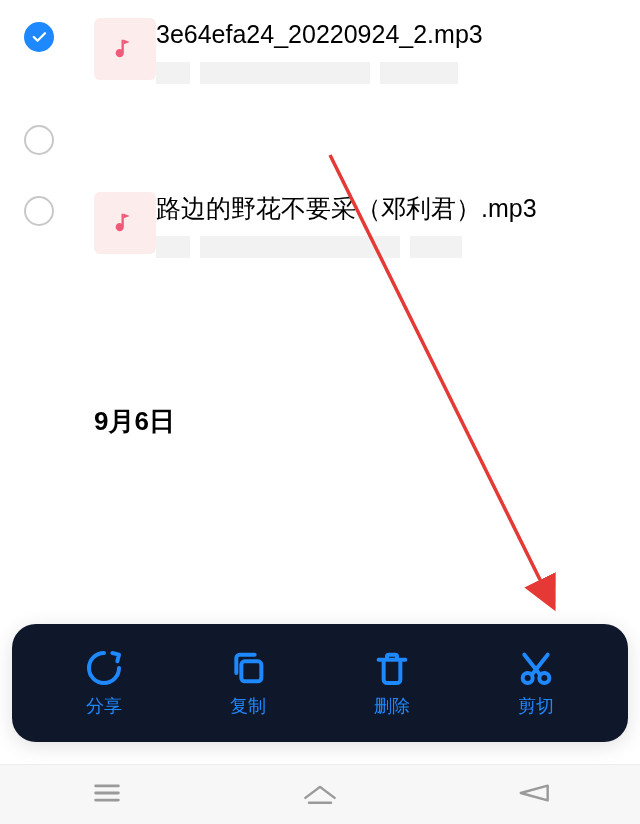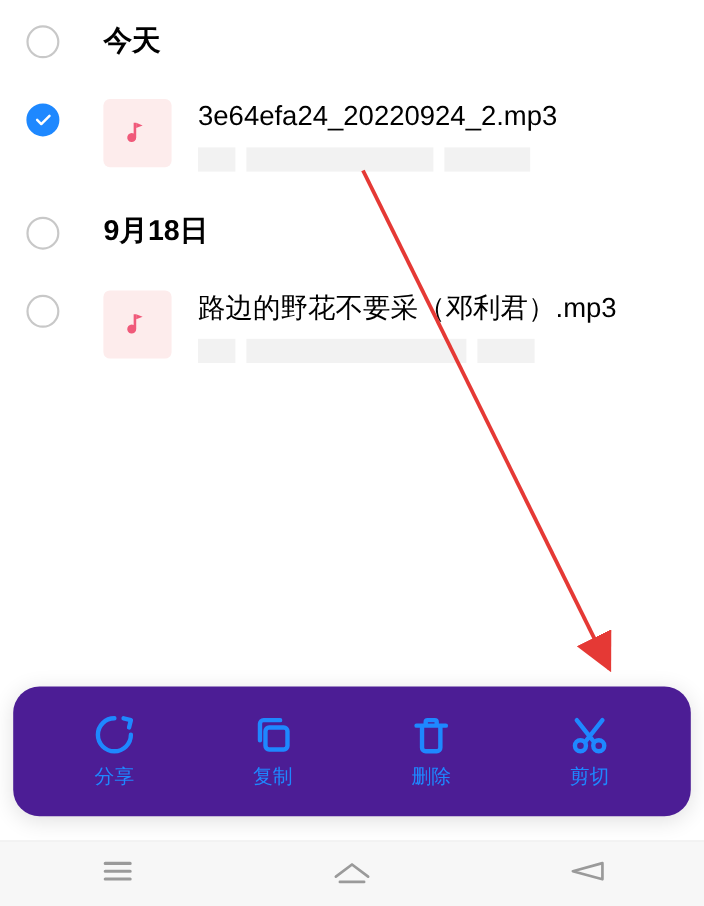--- a/index.html
+++ b/index.html
@@ -56,21 +56,20 @@
       background: #fdecec;
       border-radius: 6px;
       flex-shrink: 0;
       margin-left: 40px;
       display: flex;
       align-items: center;
       justify-content: center;
     }
     .file-thumb svg { width: 28px; height: 28px; }
     .file-info {
-      margin-left: 24px;
       flex: 1;
       display: flex;
       flex-direction: column;
       min-width: 0;
     }
     .file-name {
       font-size: 25px;
       color: #000;
       line-height: 1.35;
       word-break: break-all;
@@ -87,21 +86,21 @@
     .meta-block.a { width: 34px; }
     .meta-block.b { width: 170px; }
     .meta-block.c { width: 78px; }
     .meta-block.d { width: 200px; }
     .meta-block.e { width: 52px; }
     .action-bar {
       position: absolute;
       left: 12px;
       right: 12px;
       bottom: 82px;
-      background: #4c1d95;
+      background: #0f172a;
       border-radius: 24px;
       box-shadow: 0 4px 20px rgba(0,0,0,0.12);
       height: 118px;
       display: flex;
       align-items: center;
       justify-content: space-around;
       padding: 0 20px;
     }
     .action-item {
       display: flex;
@@ -135,24 +134,20 @@
       position: absolute;
       pointer-events: none;
       z-index: 100;
     }
   </style>
 </head>
 <body>
 
 <div class="list-container">
 
-  <div class="row row-header">
-    <div class="checkbox"></div>
-    <div class="header-label">今天</div>
-  </div>
 
   <div class="row">
     <div class="checkbox checked">
       <svg viewBox="0 0 24 24">
           <path d="M5 12l5 5L20 7" stroke="#fff" stroke-width="3" fill="none" stroke-linecap="round" stroke-linejoin="round"></path>
         </svg>
     </div>
     <div class="file-thumb">
       <svg viewBox="0 0 24 24">
           <path d="M11 4v11.5a3.5 3.5 0 11-2-3.16V4h2z" fill="#f05a7a"></path>
@@ -164,21 +159,20 @@
       <div class="file-meta">
         <div class="meta-block a"></div>
         <div class="meta-block b"></div>
         <div class="meta-block c"></div>
       </div>
     </div>
   </div>
 
   <div class="row row-header">
     <div class="checkbox"></div>
-    <div class="header-label">9月18日</div>
   </div>
 
   <div class="row">
     <div class="checkbox"></div>
     <div class="file-thumb">
       <svg viewBox="0 0 24 24">
           <path d="M11 4v11.5a3.5 3.5 0 11-2-3.16V4h2z" fill="#f05a7a"></path>
           <path d="M11 4l5 2-5 2z" fill="#f05a7a"></path>
         </svg>
     </div>
@@ -190,20 +184,24 @@
         <div class="meta-block e"></div>
       </div>
     </div>
   </div>
 
 
   <div class="row" style="padding-top:40px;">
     <div class="checkbox" style="visibility:hidden"></div>
   </div>
 
+  <div class="row row-header" style="padding-top:36px;padding-bottom:0;">
+    <div class="checkbox" style="visibility:hidden"></div>
+    <div class="header-label">9月6日</div>
+  </div>
 
 </div>
 
 <svg class="arrow" style="left:0;top:0" width="640" height="824">
   <defs>
     <marker id="ah" markerWidth="12" markerHeight="12" refX="9" refY="5" orient="auto">
       <path d="M0,0 L10,5 L0,10 z" fill="#e53935"></path>
     </marker>
   </defs>
   <line x1="330" y1="155" x2="554" y2="608" stroke="#e53935" stroke-width="3.5" marker-end="url(#ah)"></line>

